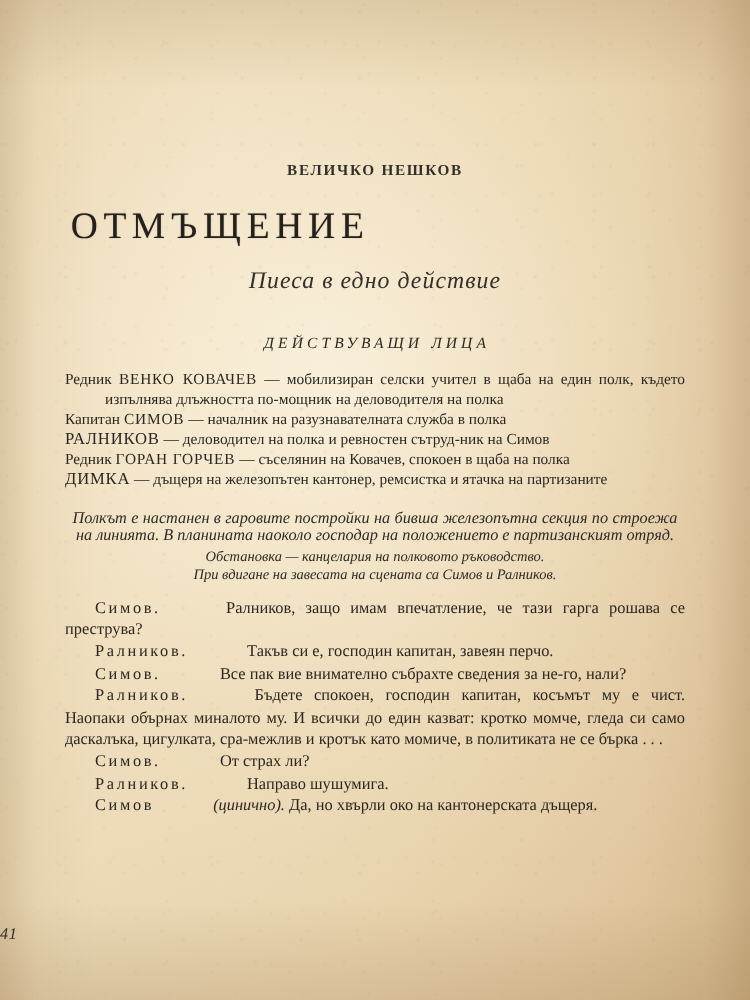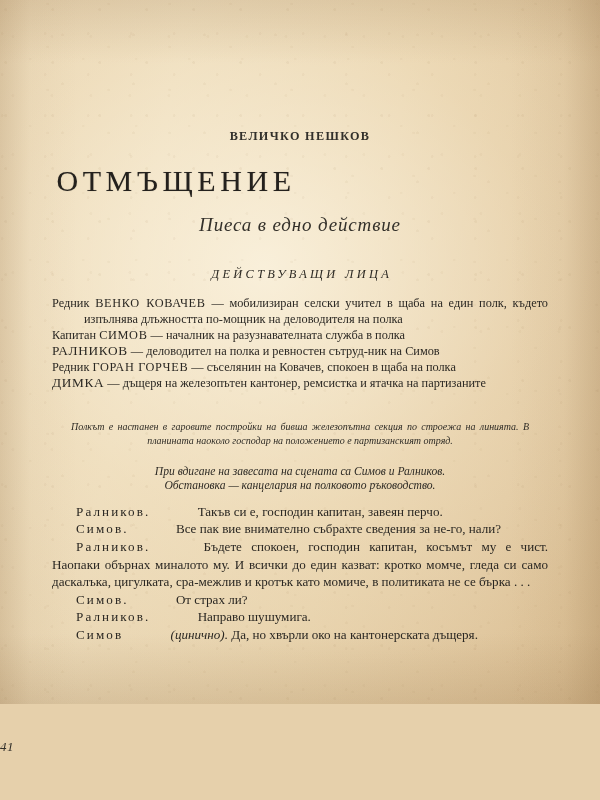--- a/index.html
+++ b/index.html
@@ -13,21 +13,21 @@
     overflow: hidden;
     background: #e6d0ab;
     font-family: "Liberation Serif", "DejaVu Serif", serif;
     color: #2b2722;
   }
 
   
   .page {
     position: relative;
     width: 600px;
-    height: 704px;
+    height: 800px;
     box-sizing: border-box;
     background:
       radial-gradient(118% 92% at 44% 38%,
         rgba(255,249,233,0.72) 0%,
         rgba(248,233,203,0.34) 38%,
         rgba(223,196,152,0.16) 68%,
         rgba(196,164,119,0.30) 100%),
       linear-gradient(100deg, #e9d6b4 0%, #ecdbba 26%, #e7d2ac 58%, #e0c79f 82%, #d9bd92 100%);
   }
   
@@ -130,24 +130,24 @@
   }
   .cast-item + .cast-item { margin-top: 0; }
   .role-rank { }
   .role-name {
     letter-spacing: 0.65px;
   }
   .cast-item.wide-name .role-name { font-size: 13.3px; }
 
   
   .stage-note {
-    margin: 17px;
+    margin: 4px;
     padding-top: 11px;
     font-style: italic;
-    font-size: 10px;
+    font-size: 13px;
     line-height: 14.2px;
     text-align: justify;
     text-align-last: center;
     color: #2e2b25;
     padding-left: 2px;
     padding-right: 2px;
   }
   .stage-line {
     margin: 0;
     font-style: italic;
@@ -220,24 +220,27 @@
       </li>
       <li class="cast-item">
         <span class="role-rank">Редник </span><span class="role-name">ГОРАН ГОРЧЕВ</span><span class="role-desc"> — съселянин на Ковачев, спокоен в щаба на полка</span>
       </li>
       <li class="cast-item wide-name">
         <span class="role-rank"></span><span class="role-name">ДИМКА</span><span class="role-desc"> — дъщеря на железопътен кантонер, ремсистка и ятачка на партизаните</span>
       </li>
     </ul>
 
     <p class="stage-note">Полкът е настанен в гаровите постройки на бивша железопътна секция по строежа на линията. В планината наоколо господар на положението е партизанският отряд.</p>
+    <p class="stage-line">Обстановка — канцелария на полковото ръководство.</p>
     <p class="stage-line">При вдигане на завесата на сцената са Симов и Ралников.</p>
-    <p class="stage-line">Обстановка — канцелария на полковото ръководство.</p>
 
     <div class="dialogue">
+      <p class="speech">
+        <span class="speaker">Симов.</span><span class="stage-dir"></span><span class="speech-text"> Ралников, защо имам впечатление, че тази гарга рошава се преструва?</span>
+      </p>
       <p class="speech">
         <span class="speaker">Ралников.</span><span class="stage-dir"></span><span class="speech-text"> Такъв си е, господин капитан, завеян перчо.</span>
       </p>
       <p class="speech">
         <span class="speaker">Симов.</span><span class="stage-dir"></span><span class="speech-text"> Все пак вие внимателно събрахте сведения за не-го, нали?</span>
       </p>
       <p class="speech">
         <span class="speaker">Ралников.</span><span class="stage-dir"></span><span class="speech-text"> Бъдете спокоен, господин капитан, косъмът му е чист. Наопаки обърнах миналото му. И всички до един казват: кротко момче, гледа си само даскалъка, цигулката, сра-межлив и кротък като момиче, в политиката не се бърка . . .</span>
       </p>
       <p class="speech">

